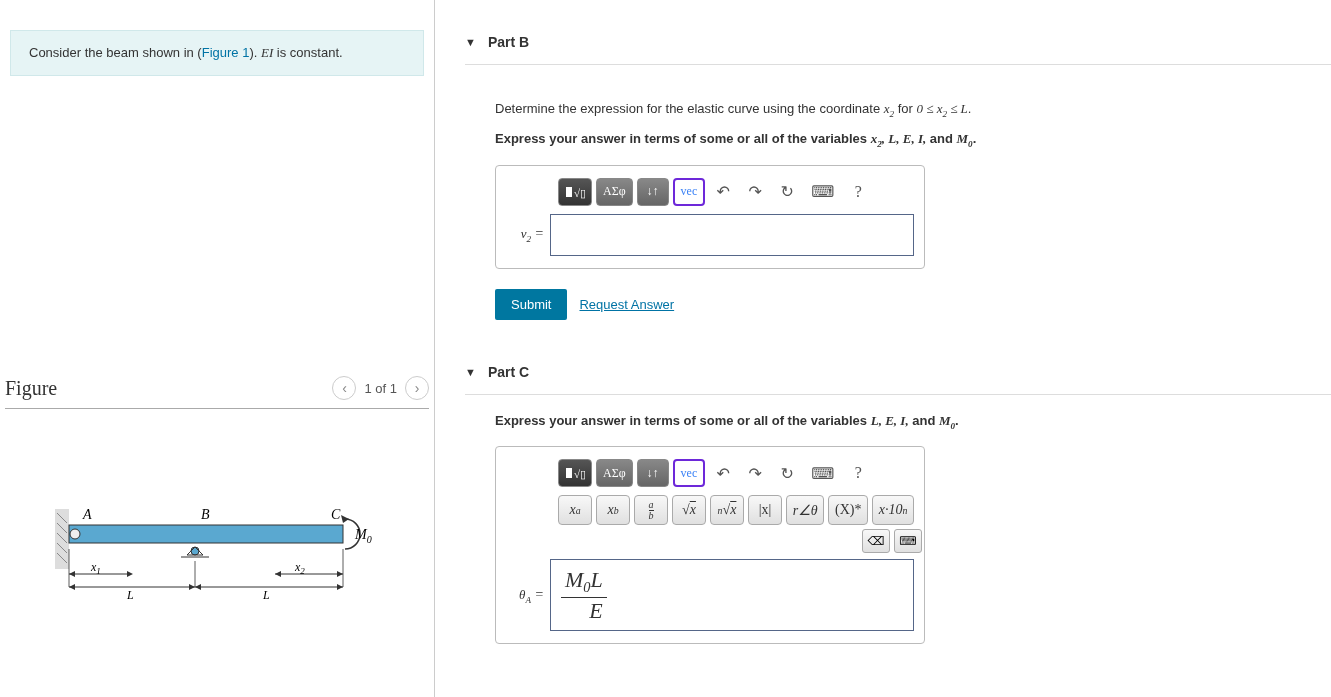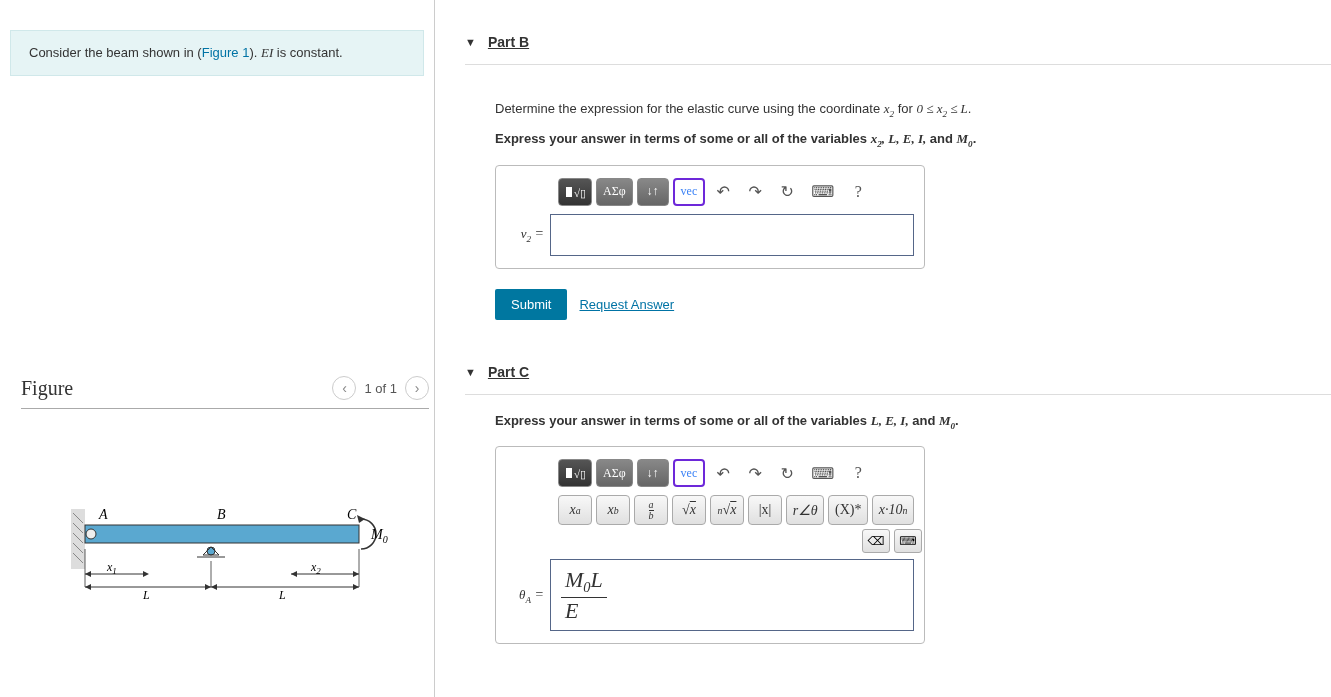--- a/index.html
+++ b/index.html
@@ -3,48 +3,48 @@
 <meta charset="utf-8">
 <style>
 * { box-sizing: border-box; margin: 0; padding: 0; }
 body { font-family: Arial, Helvetica, sans-serif; font-size: 13px; color: #333; background: #fff; }
 .container { display: flex; width: 1331px; height: 697px; }
 .left-panel { width: 435px; border-right: 1px solid #ccc; padding: 0; position: relative; }
 .right-panel { flex: 1; padding-left: 30px; overflow: hidden; }
 .intro-box { background: #e6f4f5; border: 1px solid #d0e8ea; padding: 14px 18px; margin: 30px 10px 0 10px; font-size: 13px; }
 .intro-box a { color: #0073a5; text-decoration: none; }
 .math-it { font-family: 'Times New Roman', serif; font-style: italic; font-size: 13px; }
-.figure-section { margin-top: 300px; padding: 0 5px; margin-left: 16px; }
+.figure-section { margin-top: 300px; padding: 0 5px; }
 .figure-header { display: flex; align-items: center; justify-content: space-between; border-bottom: 1px solid #aaa; padding-bottom: 8px; }
 .figure-title { font-family: Georgia, serif; font-size: 20px; color: #333; }
 .figure-nav { display: flex; align-items: center; gap: 8px; color: #555; font-size: 13px; }
 .nav-btn { width: 24px; height: 24px; border: 1px solid #ccc; border-radius: 50%; background: #fff; display: inline-flex; align-items: center; justify-content: center; color: #888; font-size: 14px; cursor: pointer; }
 .figure-image { margin-top: 100px; padding-left: 50px; }
 .part-header { display: flex; align-items: center; padding: 14px 0 14px 0; border-bottom: 1px solid #ddd; margin-top: 30px; }
 .part-header:first-child { margin-top: 20px; }
 .part-toggle { font-size: 11px; color: #333; margin-right: 12px; }
-.part-title { font-weight: bold; font-size: 14px; text-decoration: underline; }
+.part-title { font-weight: bold; font-size: 14px; }
 .part-body { padding: 18px 0 0 30px; }
 .question-text { font-size: 13px; line-height: 1.6; margin-bottom: 10px; margin-top: 16px; }
 .instruction { font-weight: bold; font-size: 13px; margin-bottom: 16px; }
 .answer-box { border: 1px solid #bbb; border-radius: 4px; padding: 12px 10px 12px 10px; width: 430px; }
 .toolbar { display: flex; align-items: center; gap: 4px; margin-bottom: 8px; margin-left: 52px; }
 .tbtn { height: 28px; min-width: 32px; border: 1px solid #888; border-radius: 4px; background: linear-gradient(#888, #666); color: #fff; font-size: 12px; display: inline-flex; align-items: center; justify-content: center; cursor: pointer; padding: 0 6px; font-family: 'Times New Roman', serif; }
 .tbtn.dark { background: linear-gradient(#555, #333); }
 .tbtn.light { background: #fff; color: #3b82f6; border: 2px solid #6d28d9; }
 .tbtn.flat { background: transparent; border: none; color: #555; font-size: 16px; min-width: 28px; }
 .sub-toolbar { display: flex; gap: 4px; margin-bottom: 4px; margin-left: 52px; }
 .sbtn { height: 30px; min-width: 34px; border: 1px solid #aaa; border-radius: 4px; background: linear-gradient(#f8f8f8, #e0e0e0); color: #333; font-size: 14px; font-family: 'Times New Roman', serif; font-style: italic; display: inline-flex; align-items: center; justify-content: center; cursor: pointer; padding: 0 6px; }
 .right-tools { display: flex; gap: 4px; justify-content: flex-end; margin-bottom: 6px; margin-left: 52px; width: 364px; }
 .rtbtn { height: 24px; min-width: 28px; border: 1px solid #aaa; border-radius: 3px; background: linear-gradient(#f8f8f8, #e0e0e0); display: inline-flex; align-items: center; justify-content: center; cursor: pointer; font-size: 12px; }
 .answer-row { display: flex; align-items: center; }
 .answer-label { width: 44px; text-align: right; font-family: 'Times New Roman', serif; font-style: italic; font-size: 14px; padding-right: 6px; }
 .answer-input { flex: 1; height: 42px; border: 1px solid #568; background: #fff; }
 .answer-input-tall { flex: 1; height: 72px; border: 1px solid #568; background: #fff; display: flex; align-items: center; padding-left: 10px; }
-.frac { display: inline-block; text-align: left; font-family: 'Times New Roman', serif; font-style: italic; font-size: 22px; }
+.frac { display: inline-block; text-align: right; font-family: 'Times New Roman', serif; font-style: italic; font-size: 22px; }
 .frac .num { display: block; border-bottom: 1px solid #333; padding: 0 4px; }
 .frac .den { display: block; padding: 0 4px; }
 .action-row { margin-top: 20px; display: flex; align-items: center; gap: 12px; }
 .submit-btn { background: #0077a0; color: #fff; border: none; padding: 8px 16px; font-size: 13px; cursor: pointer; border-radius: 2px; }
 .request-link { color: #0073a5; text-decoration: underline; font-size: 13px; cursor: pointer; }
 sub { font-size: 0.7em; }
 sup { font-size: 0.7em; }
 .beam-svg { width: 320px; height: 110px; }
 .kbd-icon { font-size: 14px; }
 </style>

